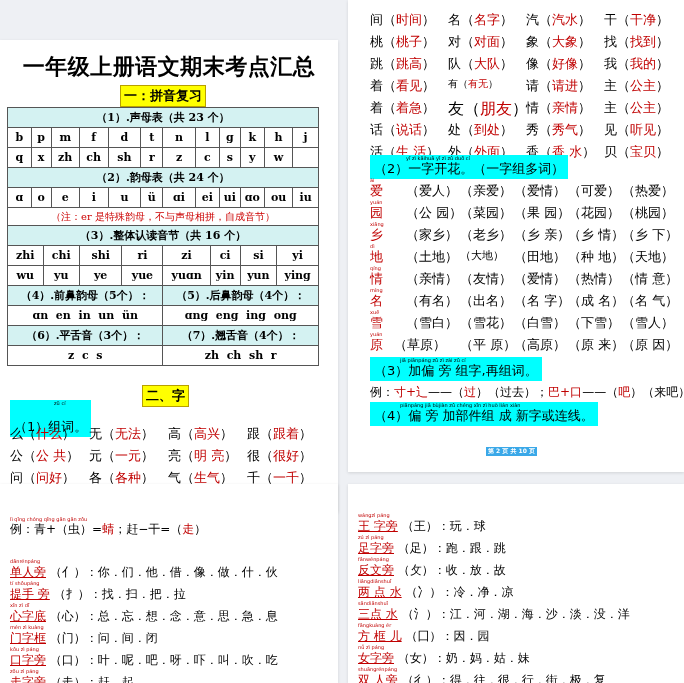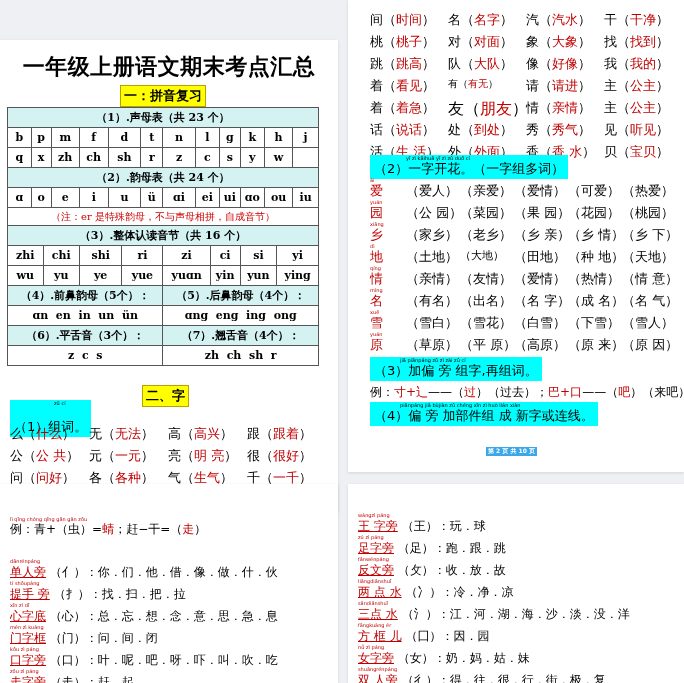--- a/index.html
+++ b/index.html
@@ -230,21 +230,21 @@
       <div class="cell ch" style="left: 274px; top: 292px; font-size: 13px; white-space: nowrap;">（<span class="ch">名 气</span>）</div>
       <span class="py-s" style="left: 22px; top: 309px;">xuě</span>
       <div class="cell wd" style="left: 22px; top: 314px; font-size: 13px;">雪</div>
       <div class="cell ch" style="left: 58px; top: 314px; font-size: 13px; white-space: nowrap;">（<span class="ch">雪白</span>）</div>
       <div class="cell ch" style="left: 112px; top: 314px; font-size: 13px; white-space: nowrap;">（<span class="ch">雪花</span>）</div>
       <div class="cell ch" style="left: 166px; top: 314px; font-size: 13px; white-space: nowrap;">（<span class="ch">白雪</span>）</div>
       <div class="cell ch" style="left: 220px; top: 314px; font-size: 13px; white-space: nowrap;">（<span class="ch">下雪</span>）</div>
       <div class="cell ch" style="left: 274px; top: 314px; font-size: 13px; white-space: nowrap;">（<span class="ch">雪人</span>）</div>
       <span class="py-s" style="left: 22px; top: 331px;">yuán</span>
       <div class="cell wd" style="left: 22px; top: 336px; font-size: 13px;">原</div>
-      <div class="cell ch" style="left: 58px; top: 336px; font-size: 13px; white-space: nowrap;">（<span class="ch">草原</span>）</div>
+      <div class="cell ch" style="left: 46px; top: 336px; font-size: 13px; white-space: nowrap;">（<span class="ch">草原</span>）</div>
       <div class="cell ch" style="left: 112px; top: 336px; font-size: 13px; white-space: nowrap;">（<span class="ch">平 原</span>）</div>
       <div class="cell ch" style="left: 166px; top: 336px; font-size: 13px; white-space: nowrap;">（<span class="ch">高原</span>）</div>
       <div class="cell ch" style="left: 220px; top: 336px; font-size: 13px; white-space: nowrap;">（<span class="ch">原 来</span>）</div>
       <div class="cell ch" style="left: 274px; top: 336px; font-size: 13px; white-space: nowrap;">（<span class="ch">原 因</span>）</div>
     </div>
   <div class="cyan" style="left:22px;top:357px;padding-top:5px;">
     <span class="py-s" style="left:30px;top:0;color:#000;">jiā piānpáng zǔ zì  zài zǔ cí</span>
     <span>（3）加偏 旁 组字,再组词。</span>
   </div>
   <div class="line" id="p2-example" style="left:22px;top:384px;"><span class="ch">例：</span><span class="wd">寸+辶</span><span class="ch">——（</span><span class="wd">过</span><span class="ch">）（</span><span class="ch">过去</span><span class="ch">）；</span><span class="wd">巴+口</span><span class="ch">——（</span><span class="wd">吧</span><span class="ch">）（</span><span class="ch">来吧</span><span class="ch">）</span></div>

